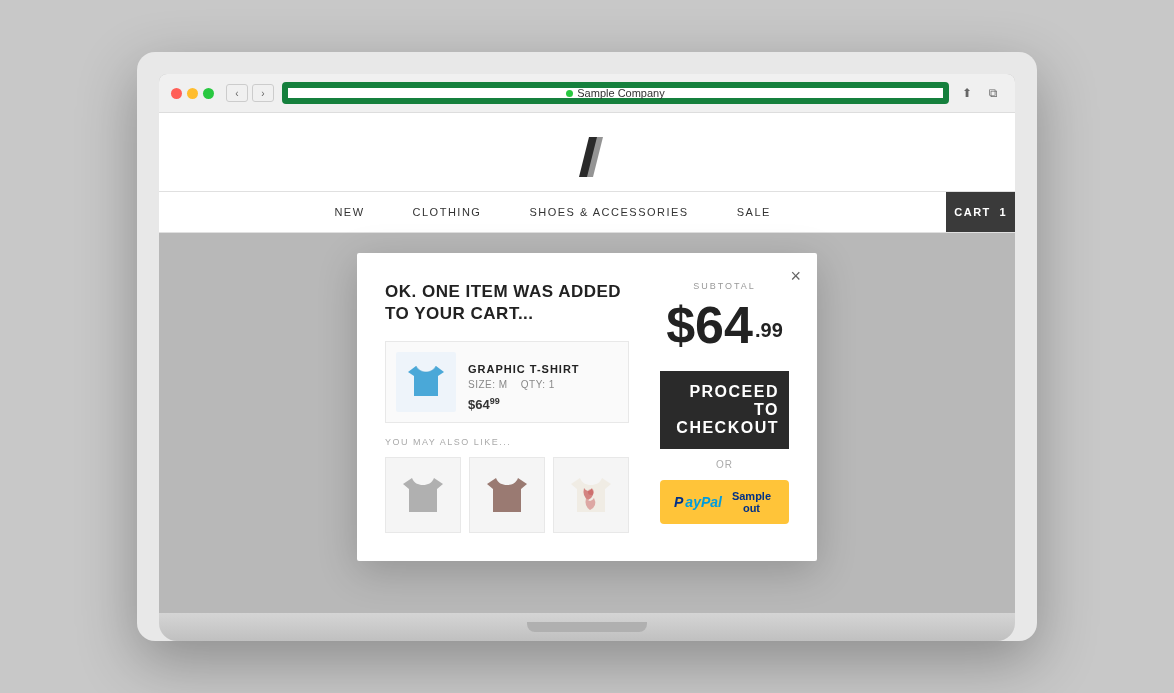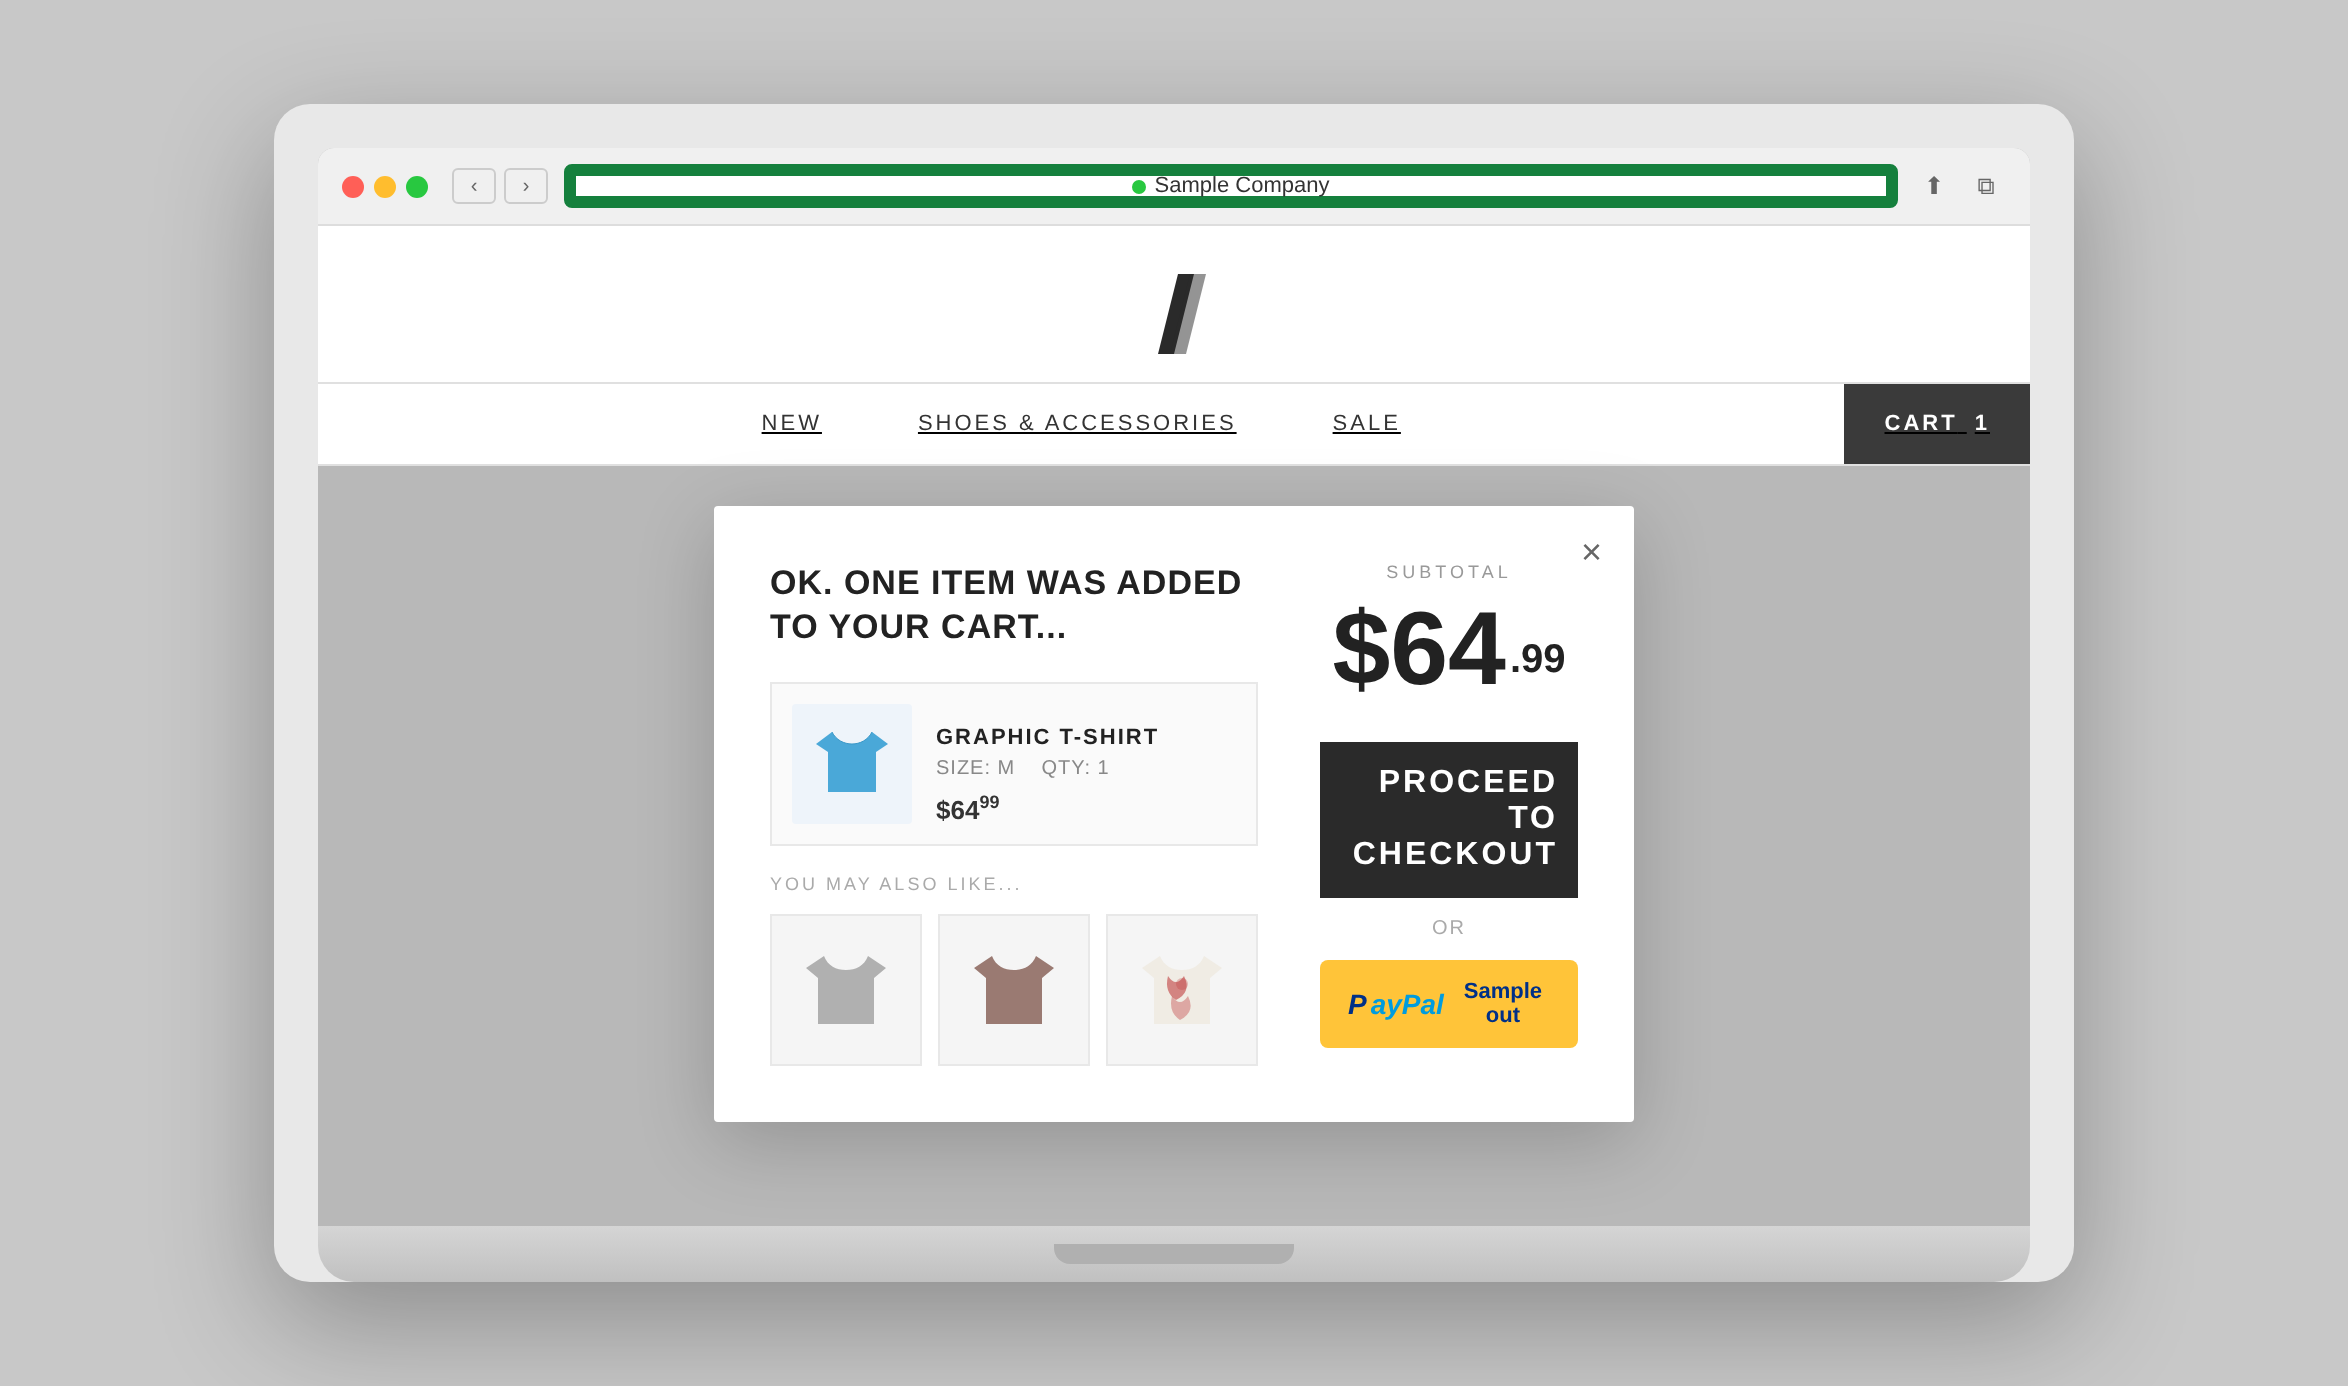--- a/index.html
+++ b/index.html
@@ -107,21 +107,20 @@
       display: flex;
       align-items: center;
       justify-content: center;
     }
 
     
     .website {
       background: #15803d;
       min-height: 500px;
       position: relative;
-      text-decoration: underline;
     }
 
     
     .site-logo {
       display: flex;
       justify-content: center;
       padding: 20px 0 14px;
       background: white;
     }
     .logo-icon {
@@ -148,21 +147,21 @@
       font-size: 11px;
       letter-spacing: 1.5px;
       font-weight: 500;
       color: #333;
       cursor: pointer;
       text-transform: uppercase;
     }
     .cart-btn {
       background: #3a3a3a;
       color: white;
-      padding: 14px 20px;
+      padding: 14px 8px;
       font-size: 11px;
       letter-spacing: 1.5px;
       font-weight: 600;
       text-transform: uppercase;
       cursor: pointer;
       margin-left: auto;
       white-space: nowrap;
     }
     .cart-count {
       margin-left: 4px;
@@ -397,20 +396,21 @@
       <div class="site-logo">
         <svg class="logo-icon" viewBox="0 0 36 44" fill="none">
           <path d="M20 4 L28 4 L18 44 L10 44 Z" fill="#2a2a2a"></path>
           <path d="M26 4 L34 4 L24 44 L16 44 Z" fill="#2a2a2a" opacity="0.5"></path>
         </svg>
       </div>
 
       <nav class="site-nav">
         <div class="nav-items">
           <div class="nav-item">NEW</div>
+          <div class="nav-item">CLOTHING</div>
           <div class="nav-item">SHOES &amp; ACCESSORIES</div>
           <div class="nav-item">SALE</div>
         </div>
         <div class="cart-btn">
           <span>CART</span>
           <span class="cart-count">1</span>
         </div>
       </nav>
 
       <div class="page-bg">

